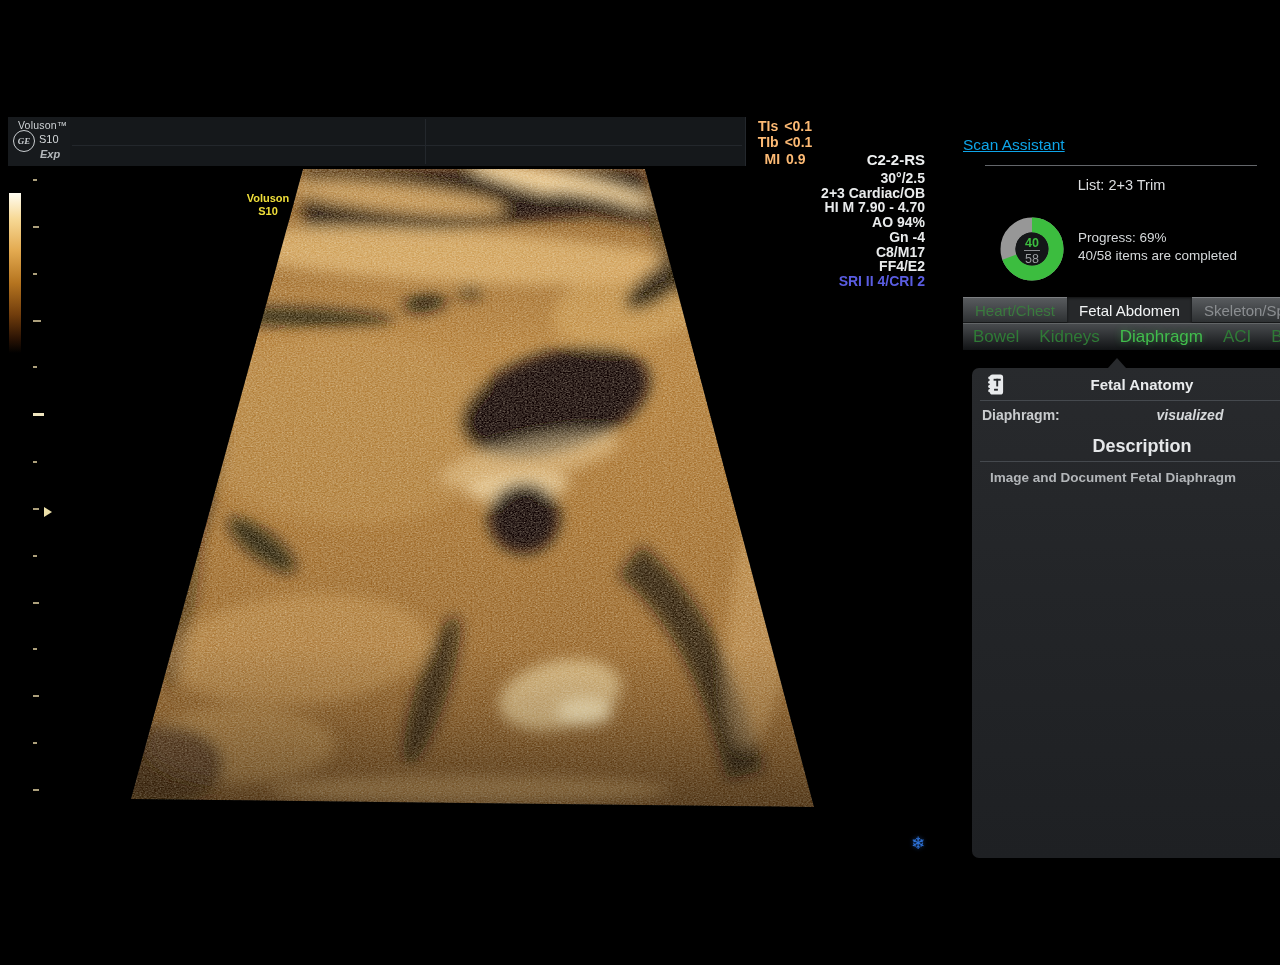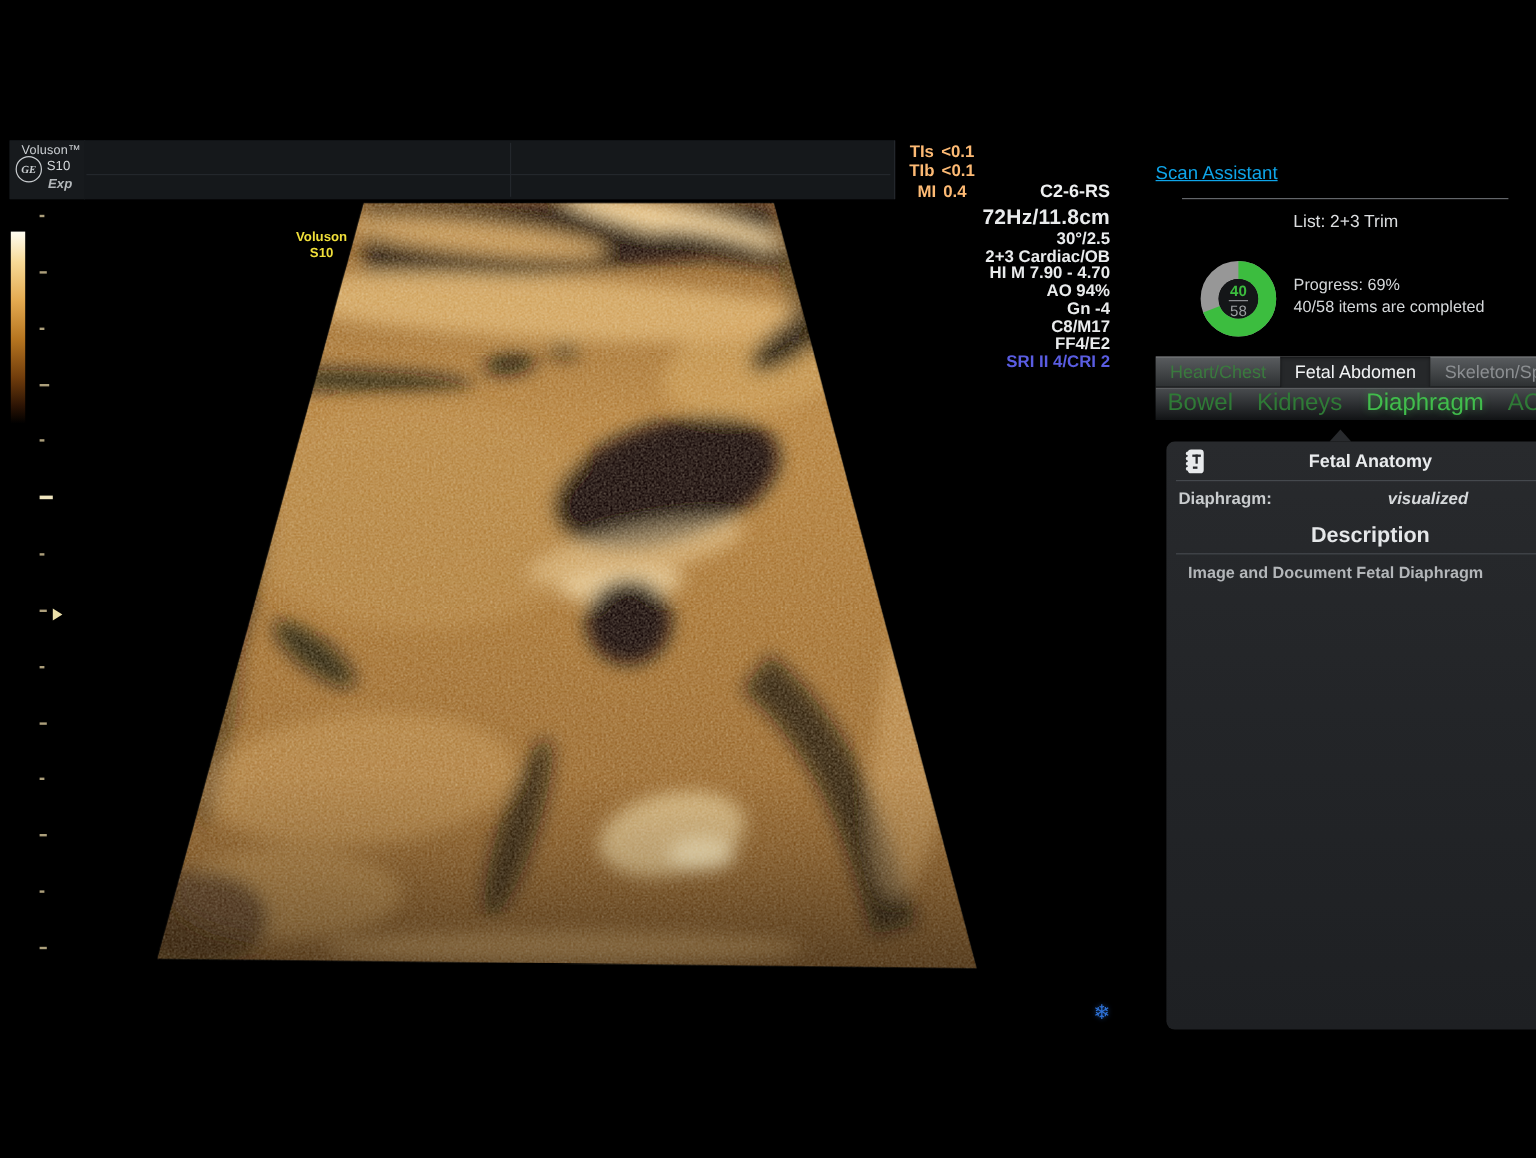--- a/index.html
+++ b/index.html
@@ -51,21 +51,21 @@
   .progress-texts{left:1078px;top:229px;color:#d5d8da;font-size:13.5px;line-height:18px;}
 
   .tab-row{left:963px;width:317px;overflow:hidden;white-space:nowrap;display:flex;align-items:center;}
   .tab-row-1{top:297px;height:26px;background:linear-gradient(180deg,#5a5d60,#2c2f31);
              box-shadow:inset 0 1px 0 rgba(255,255,255,.22), inset 0 -1px 0 rgba(0,0,0,.5);}
   .tab-row-2{top:323px;height:27px;background:linear-gradient(180deg,#4a4d50,#111315);
              box-shadow:inset 0 1px 0 rgba(255,255,255,.14);}
   .cat-tab{font-size:15px;color:#8b8e91;padding:0 12px;height:100%;display:flex;align-items:center;}
   .cat-tab.done{color:#3a7a3e;}
   .cat-tab.selected{color:#f2f4f5;background:#26282a;box-shadow:inset 0 1px 3px rgba(0,0,0,.6);}
-  .item-tab{font-size:20px;color:#2f7a36;margin-left:20px;}
+  .item-tab{font-size:17px;color:#2f7a36;margin-left:20px;}
   .item-tab:first-child{margin-left:10px;}
   .item-tab.active{color:#41bd4c;text-shadow:0 0 7px rgba(62,195,76,.45);}
 
   .anatomy-panel{left:972px;top:368px;width:336px;height:490px;border-radius:7px;
                  background:linear-gradient(180deg,#282a2d 0%,#232528 45%,#1e2023 100%);z-index:3;font-weight:bold;}
   .panel-notch{left:1108px;top:358px;width:0;height:0;border-left:9px solid transparent;
                border-right:9px solid transparent;border-bottom:10px solid #282a2d;z-index:3;}
   .panel-header{display:grid;grid-template-columns:40px 1fr 36px;align-items:center;height:32px;}
   .panel-header .title{text-align:center;color:#e9ebed;font-size:15px;}
   .panel-icon{justify-self:center;margin-left:6px;}
@@ -158,26 +158,25 @@
   <div class="abs s10">S10</div>
   <div class="abs exp">Exp</div>
   <div class="abs info-table">
     <div class="hline"></div>
     <div class="vline"></div>
   </div>
 
   <div class="abs ti-block">
     <div class="ti-row"><span class="lbl">TIs</span><span>&lt;0.1</span></div>
     <div class="ti-row"><span class="lbl">TIb</span><span>&lt;0.1</span></div>
-    <div class="ti-row"><span class="lbl">MI</span><span>0.4</span></div>
-  </div>
-  <div class="abs probe-id">C2-6-RS</div>
+    <div class="ti-row"><span class="lbl">MI</span><span>0.9</span></div>
+  </div>
+  <div class="abs probe-id">C2-2-RS</div>
 
   <div class="abs param-stack">
-    <div class="big">72Hz/11.8cm</div>
     <div>30°/2.5</div>
     <div>2+3 Cardiac/OB</div>
     <div>HI M 7.90 - 4.70</div>
     <div>AO 94%</div>
     <div>Gn -4</div>
     <div>C8/M17</div>
     <div>FF4/E2</div>
     <div class="sri" style="color: rgb(90, 93, 226);">SRI II 4/CRI 2</div>
   </div>
 

